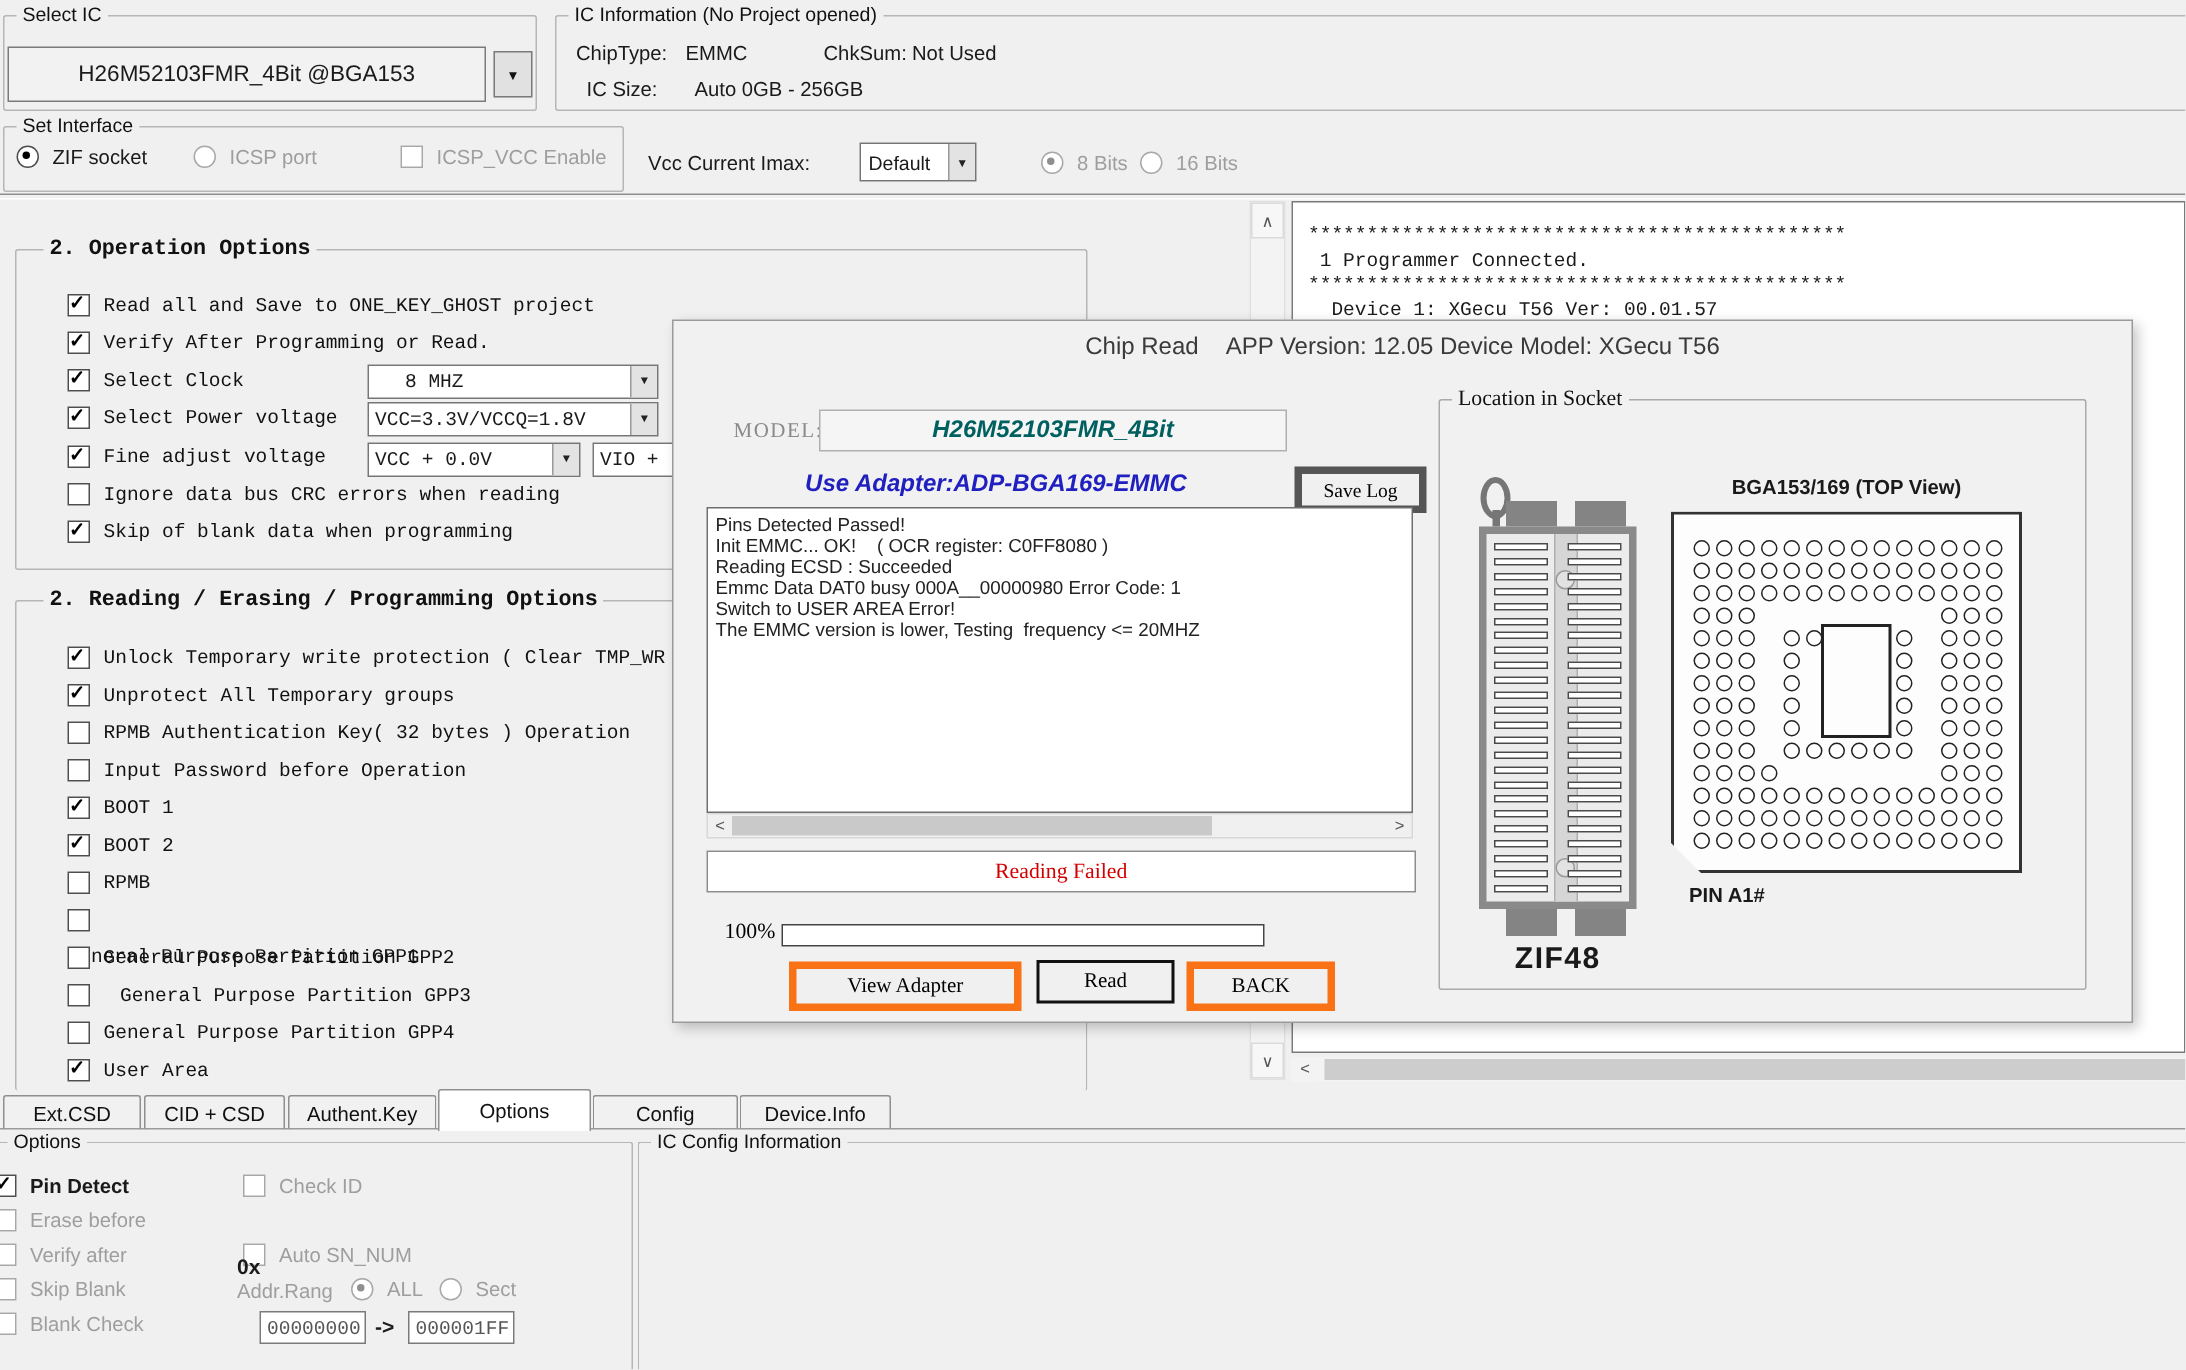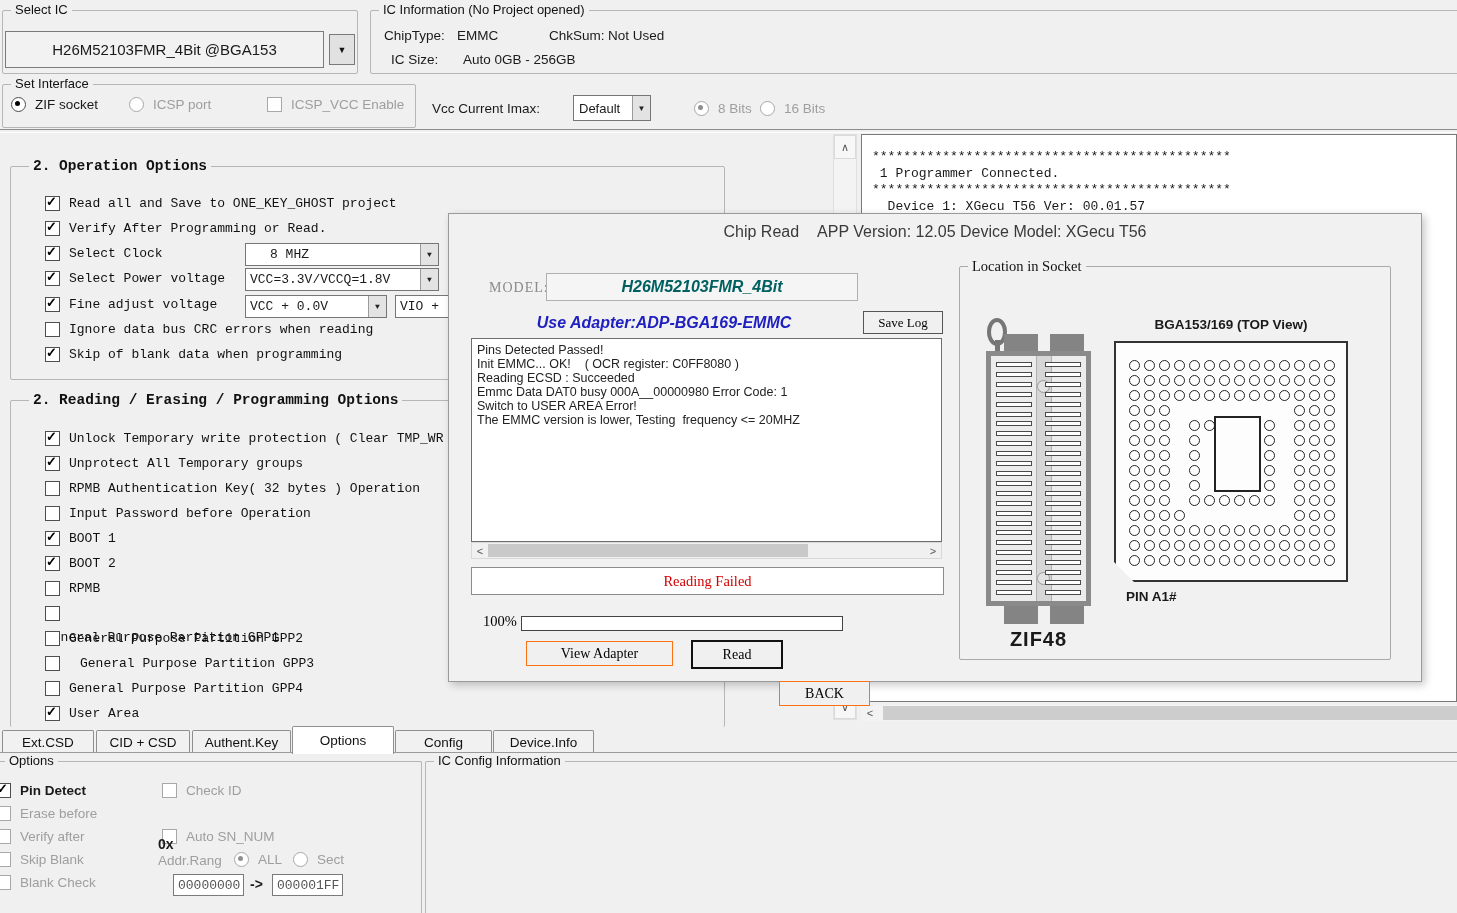--- a/index.html
+++ b/index.html
@@ -18,21 +18,21 @@
   .rb.dis{border-color:#a8a8a8;}
   .rb.dis.on::after{background:#8f8f8f;}
   .row{position:absolute;display:flex;gap:9px;height:18px;white-space:nowrap;}
   .mono{font-family:"Liberation Mono",monospace;}
   .dis-t{color:#9e9e9e;}
   
   .combo{position:absolute;border:1px solid #767676;background:#fff;display:flex;align-items:center;font-family:"Liberation Mono",monospace;font-size:13px;overflow:hidden;}
   .combo .cv{flex:1;padding-left:12px;white-space:nowrap;}
   .combo .cbtn{width:17px;align-self:stretch;background:#e3e3e3;border-left:1px solid #9a9a9a;display:flex;align-items:center;justify-content:center;font-size:8px;color:#222;}
   
-  .btn{position:absolute;border:1px solid #f97316;background:#f0f0f0;display:flex;align-items:center;justify-content:center;font-family:"Liberation Serif",serif;font-size:14px;color:#000;}
+  .btn{position:absolute;border:5px solid #f97316;background:#f0f0f0;display:flex;align-items:center;justify-content:center;font-family:"Liberation Serif",serif;font-size:14px;color:#000;}
   
   .sb-btn{background:#f7f7f7;border:1px solid #dadada;color:#555;display:flex;align-items:center;justify-content:center;font-size:11px;}
   
   .opt-lbl{font-family:"Liberation Mono",monospace;font-size:13px;color:#111;}
   
   .tab{position:absolute;top:730px;height:22px;background:#f1f1f1;border:1px solid #8f8f8f;border-bottom:none;border-radius:2px 2px 0 0;display:flex;align-items:center;justify-content:center;font-size:13.5px;color:#111;}
   .tab.active{top:726px;height:27px;background:#ffffff;z-index:3;}
   
   #dialog{position:absolute;left:448px;top:213px;width:972px;height:467px;background:#f1f1f1;border:1px solid #9a9a9a;box-shadow:3px 3px 8px rgba(0,0,0,.22);z-index:10;}
   .ball{position:absolute;width:11px;height:11px;border:1.4px solid #222;border-radius:50%;background:#fff;box-sizing:border-box;}
@@ -321,21 +321,21 @@
 
     <span class="abs" style="left:34px;top:399px;font-family:'Liberation Serif',serif;font-size:14.5px;color:#000;">100%</span>
     <div class="abs" style="left:72px;top:402px;width:320px;height:13px;background:#fff;border:1px solid #444;"></div>
 
     <div class="btn" style="left:77px;top:427px;width:145px;height:23px;">
         <span>View Adapter</span>
       </div>
     <div class="btn" style="left:242px;top:426px;width:88px;height:25px;border:2px solid #111;">
         <span>Read</span>
       </div>
-    <div class="btn" style="left:330px;top:427px;width:89px;height:23px;margin-top:40px;">
+    <div class="btn" style="left:342px;top:427px;width:89px;height:23px;">
         <span>BACK</span>
       </div>
 
     <div class="fs" style="left:510px;top:52px;width:430px;height:392px;border-color:#aaa;">
       <span class="lg" style="background:#f1f1f1;font-family:'Liberation Serif',serif;font-size:14.5px;">Location in Socket</span>
     </div>
 
     <div class="abs" style="left:538px;top:104px;width:12px;height:20px;border:4px solid #767676;border-radius:50%;background:#f1f1f1;"></div>
     <div class="abs" style="left:546px;top:126px;width:5px;height:14px;background:#767676;"></div>
     <div class="abs" style="left:555px;top:120px;width:34px;height:18px;background:#848484;"></div>

